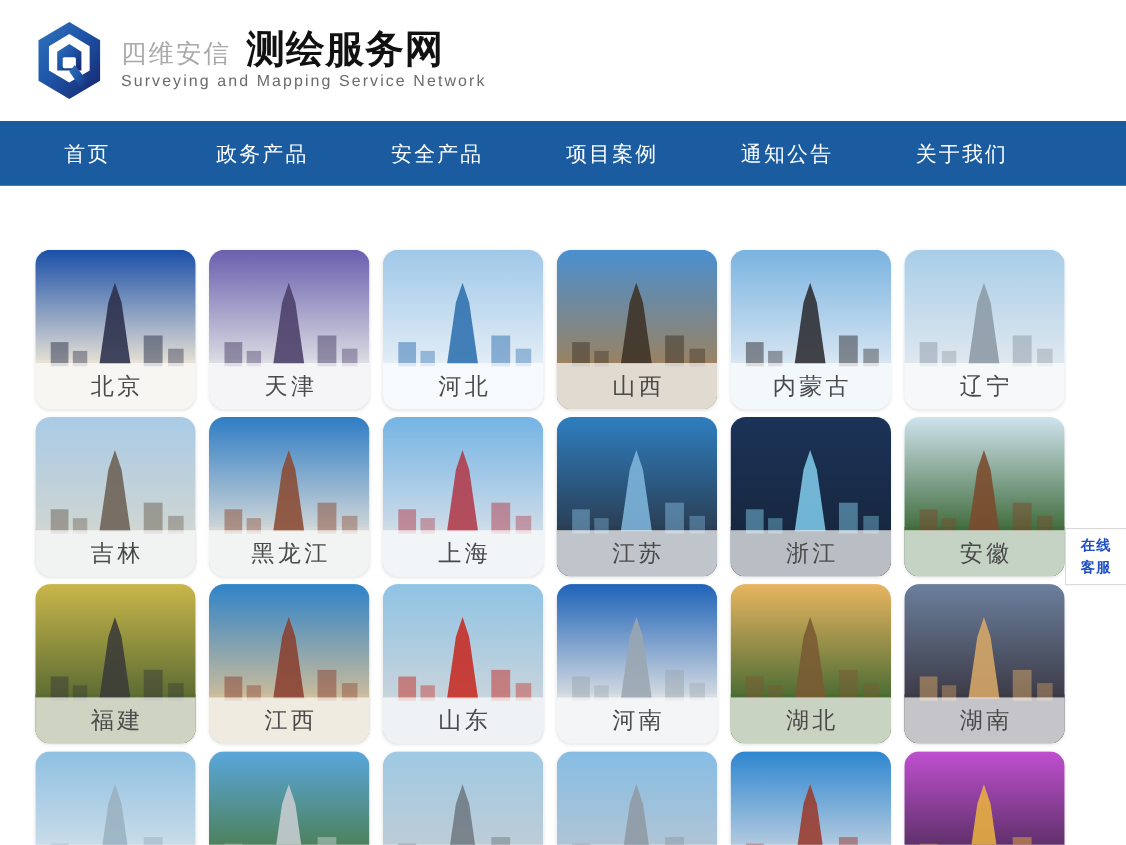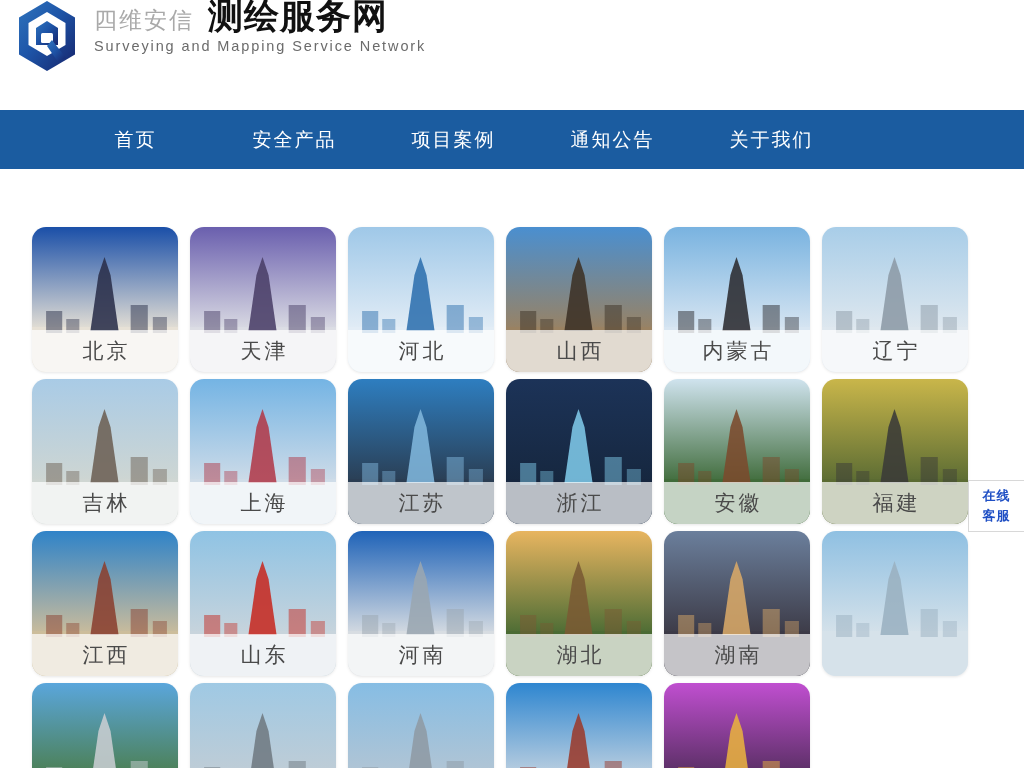--- a/index.html
+++ b/index.html
@@ -11,22 +11,22 @@
     overflow: hidden;
     background: #ffffff;
     font-family: "Liberation Sans", "DejaVu Sans", sans-serif;
   }
 
   
   .site-header {
     height: 110px;
     background: #ffffff;
     display: flex;
-    align-items: flex-start;
-    padding-left: 16px;
+    align-items: center;
+    padding-left: 32px;
     position: relative;
   }
 
   .logo-mark {
     width: 62px;
     height: 72px;
     flex: 0 0 62px;
     margin-right: 16px;
     display: block;
   }
@@ -69,21 +69,20 @@
     margin-top: 1px;
     white-space: nowrap;
   }
 
   
   .main-nav {
     height: 59px;
     background: #1b5ca0;
     display: flex;
     align-items: stretch;
-    padding-left: 56px;
   }
 
   .nav-item {
     width: 159px;
     display: flex;
     align-items: center;
     justify-content: center;
     color: #ffffff;
     font-size: 19px;
     letter-spacing: 2px;
@@ -192,20 +191,21 @@
       <span class="brand-cn-sub">四维安信</span>
       <span class="brand-cn-main">测绘服务网</span>
     </div>
     <div class="brand-en">Surveying and Mapping Service Network</div>
   </div>
 
 </header>
 
 <nav class="main-nav">
   <div class="nav-item">首页</div>
+  <div class="nav-item">政务产品</div>
   <div class="nav-item">安全产品</div>
   <div class="nav-item">项目案例</div>
   <div class="nav-item">通知公告</div>
   <div class="nav-item">关于我们</div>
 </nav>
 
 <main class="content-area">
   <div class="province-grid" id="province-grid">
       <div class="province-card">
         <svg class="card-photo" viewBox="0 0 145 145" preserveAspectRatio="none">
@@ -329,20 +329,38 @@
           <rect x="14" y="84" width="16" height="22" fill="#6c6054" opacity="0.5"></rect>
           <rect x="34" y="92" width="13" height="14" fill="#6c6054" opacity="0.42"></rect>
           <rect x="98" y="78" width="17" height="28" fill="#6c6054" opacity="0.5"></rect>
           <rect x="120" y="90" width="14" height="16" fill="#6c6054" opacity="0.42"></rect>
         </svg>
         <div class="card-label">吉林</div>
       </div>
       <div class="province-card">
         <svg class="card-photo" viewBox="0 0 145 145" preserveAspectRatio="none">
           <defs>
+            <linearGradient id="sky7" x1="0" y1="0" x2="0" y2="1">
+              <stop offset="0%" stop-color="#2f7cc4"></stop>
+              <stop offset="72%" stop-color="#d3d8d8"></stop>
+            </linearGradient>
+          </defs>
+          <rect x="0" y="0" width="145" height="145" fill="url(#sky7)"></rect>
+          <rect x="0" y="100" width="145" height="45" fill="#d3d8d8" opacity="0.85"></rect>
+          <polygon points="58,104 66,48 72,30 78,48 86,104" fill="#8a4a32" opacity="0.88"></polygon>
+          <rect x="14" y="84" width="16" height="22" fill="#8a4a32" opacity="0.5"></rect>
+          <rect x="34" y="92" width="13" height="14" fill="#8a4a32" opacity="0.42"></rect>
+          <rect x="98" y="78" width="17" height="28" fill="#8a4a32" opacity="0.5"></rect>
+          <rect x="120" y="90" width="14" height="16" fill="#8a4a32" opacity="0.42"></rect>
+        </svg>
+        <div class="card-label">黑龙江</div>
+      </div>
+      <div class="province-card">
+        <svg class="card-photo" viewBox="0 0 145 145" preserveAspectRatio="none">
+          <defs>
             <linearGradient id="sky8" x1="0" y1="0" x2="0" y2="1">
               <stop offset="0%" stop-color="#74b4e4"></stop>
               <stop offset="72%" stop-color="#cfdce8"></stop>
             </linearGradient>
           </defs>
           <rect x="0" y="0" width="145" height="145" fill="url(#sky8)"></rect>
           <rect x="0" y="100" width="145" height="45" fill="#cfdce8" opacity="0.85"></rect>
           <polygon points="58,104 66,48 72,30 78,48 86,104" fill="#b03a4a" opacity="0.88"></polygon>
           <rect x="14" y="84" width="16" height="22" fill="#b03a4a" opacity="0.5"></rect>
           <rect x="34" y="92" width="13" height="14" fill="#b03a4a" opacity="0.42"></rect>

